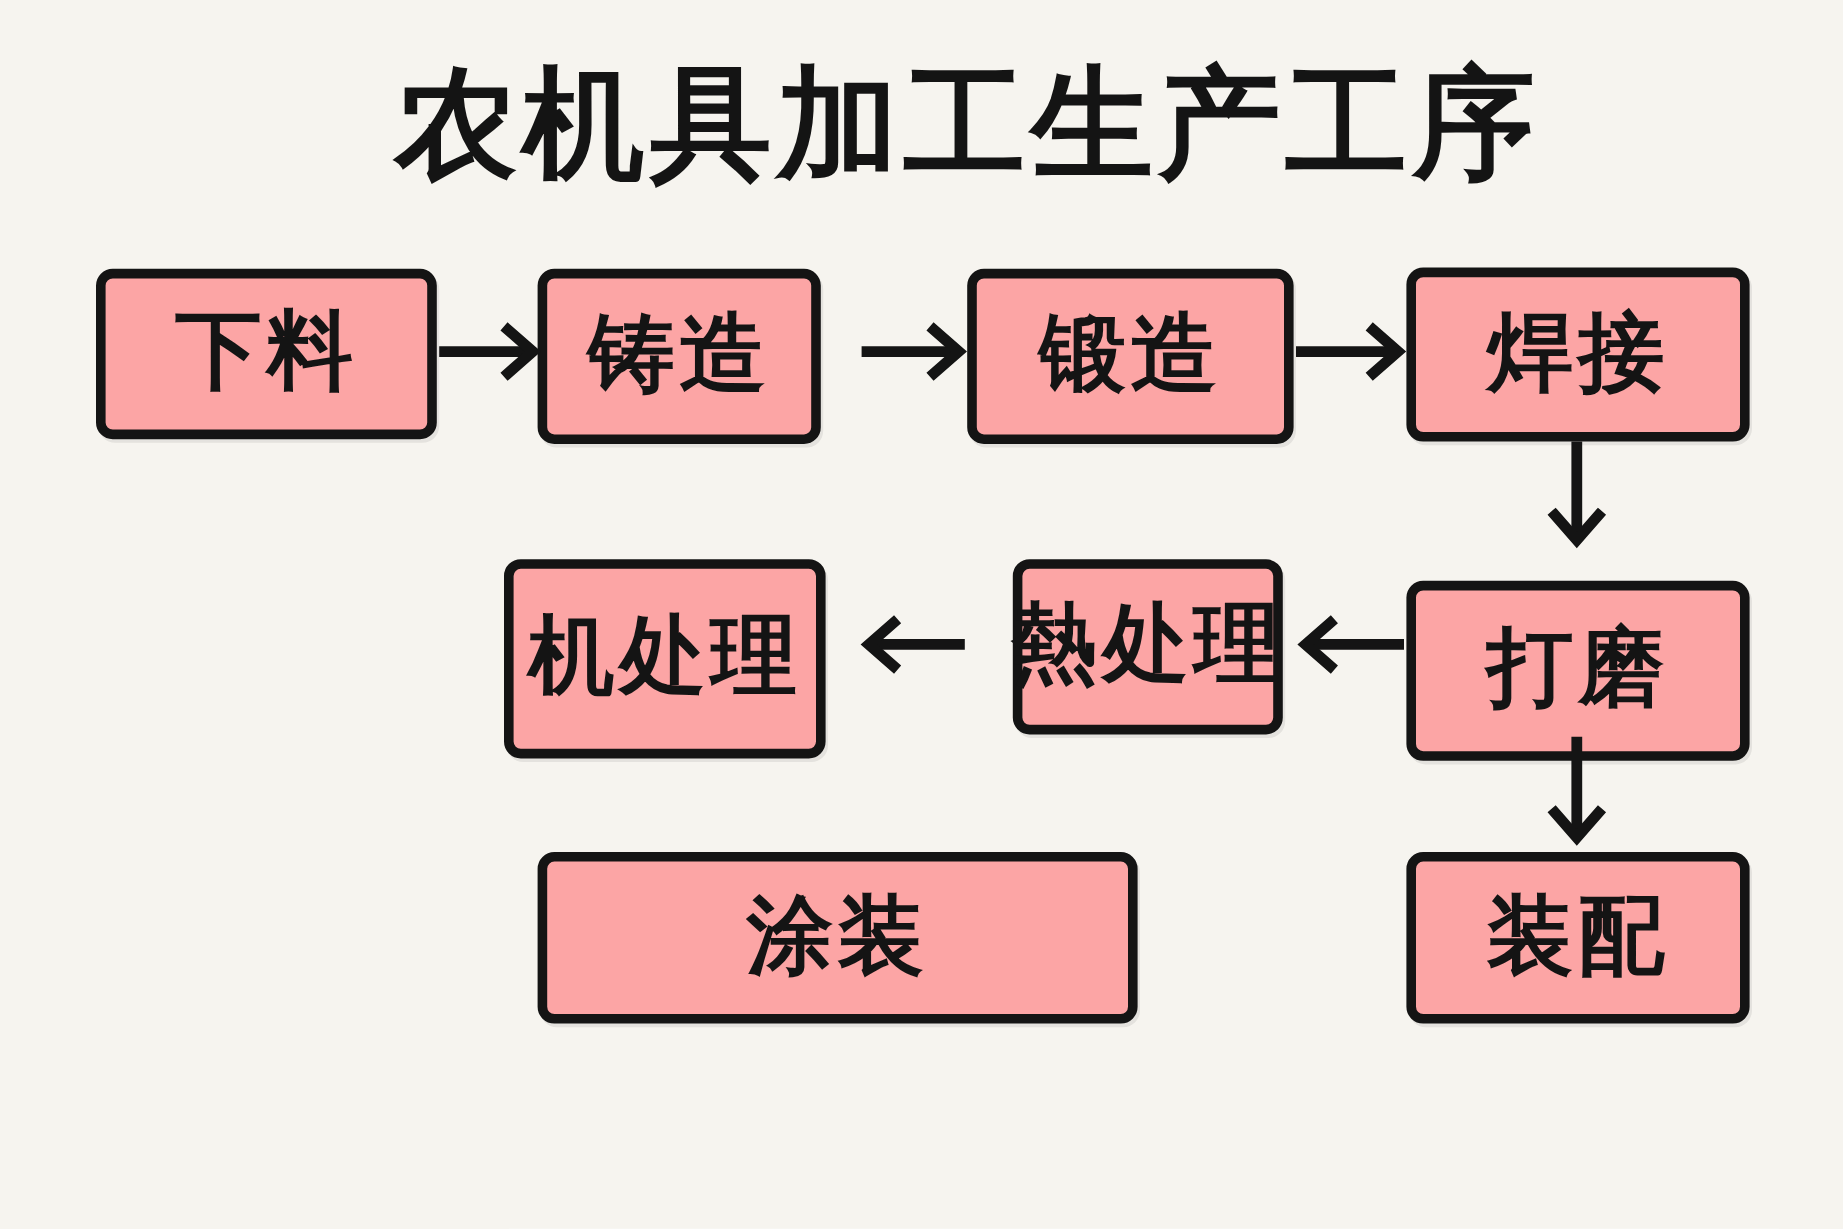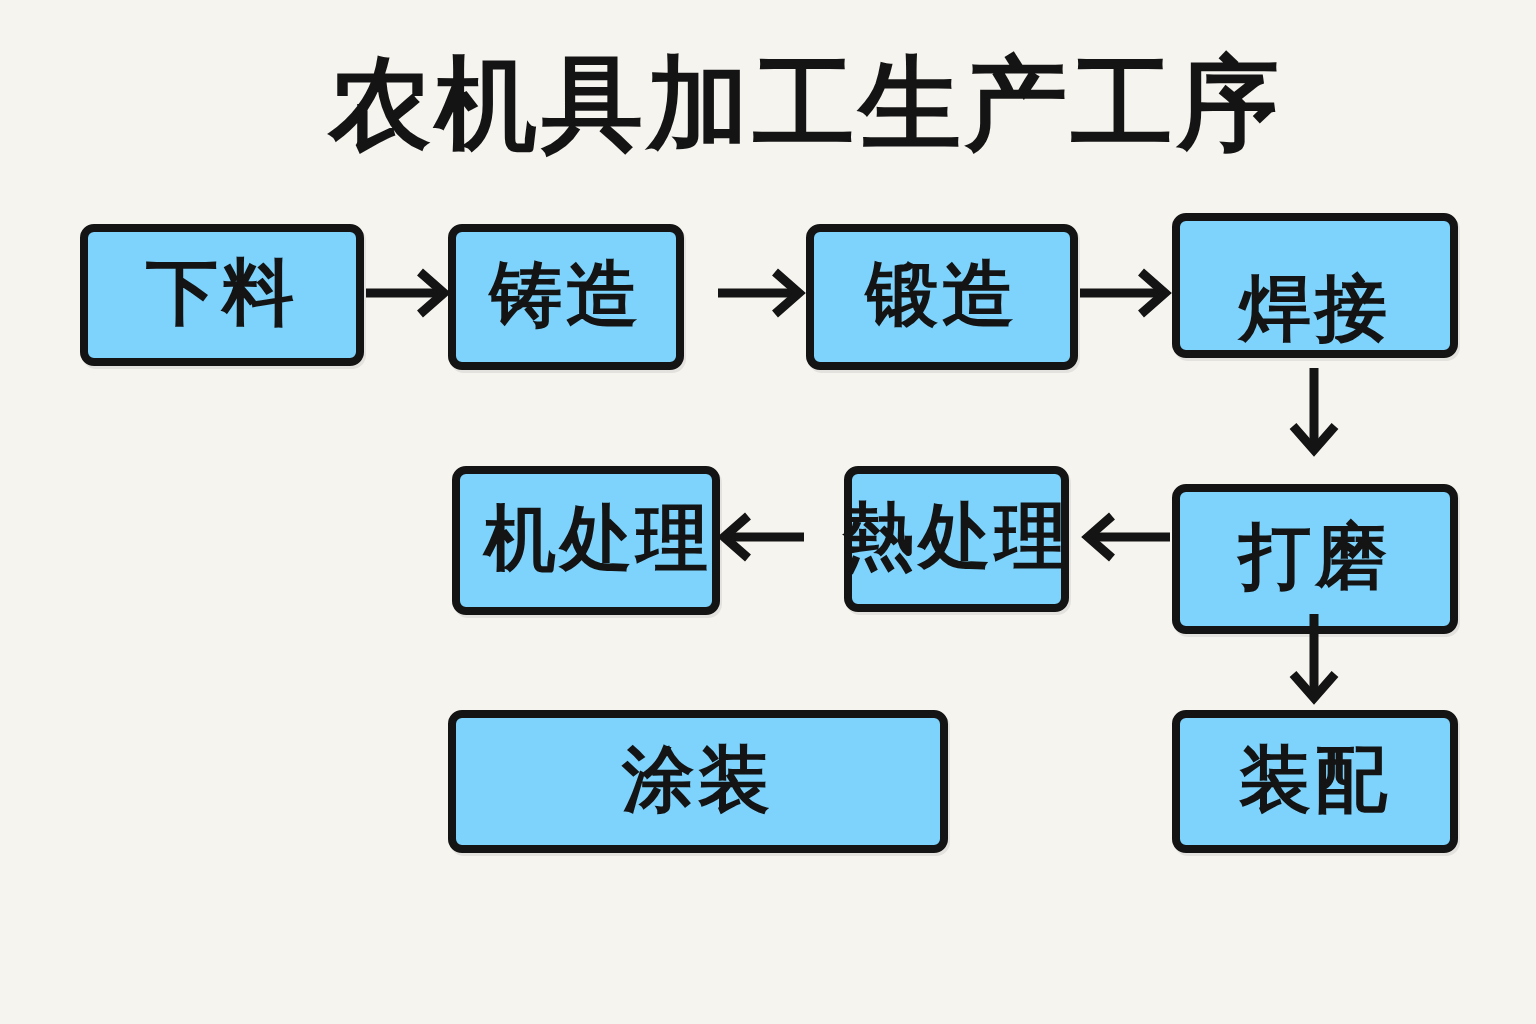--- a/index.html
+++ b/index.html
@@ -26,43 +26,43 @@
     line-height: 1.1;
     font-weight: 900;
     color: #141414;
     letter-spacing: 4px;
     white-space: nowrap;
     padding-left: 38px;
   }
   .node {
     position: absolute;
     box-sizing: border-box;
-    background: #7dd3fc;
+    background: #fca5a5;
     border: 8px solid #141414;
     border-radius: 14px;
     display: flex;
     align-items: center;
     justify-content: center;
     box-shadow: 2px 3px 0 rgba(20,20,20,0.08);
   }
   .node .label {
     font-weight: 900;
     font-size: 72px;
     color: #141414;
     letter-spacing: 4px;
     white-space: nowrap;
     line-height: 1;
     padding-bottom: 6px;
   }
   
   .n-xialiao   { left: 80px;   top: 224px; width: 284px; height: 142px; }
   .n-zhuzao    { left: 448px;  top: 224px; width: 236px; height: 146px; }
   .n-duanzao   { left: 806px;  top: 224px; width: 272px; height: 146px; }
-  .n-hanjie    { left: 1172px; top: 213px; width: 286px; height: 145px; align-items: flex-end; }
-  .n-jichuli   { left: 452px;  top: 466px; width: 268px; height: 149px; justify-content: flex-end; }
+  .n-hanjie    { left: 1172px; top: 223px; width: 286px; height: 145px; }
+  .n-jichuli   { left: 420px;  top: 466px; width: 268px; height: 166px; }
   .n-rechuli   { left: 844px;  top: 466px; width: 225px; height: 146px; }
   .n-damo      { left: 1172px; top: 484px; width: 286px; height: 150px; }
   .n-tuzhuang  { left: 448px;  top: 710px; width: 500px; height: 143px; }
   .n-zhuangpei { left: 1172px; top: 710px; width: 286px; height: 143px; }
 
   .connector-layer {
     position: absolute;
     left: 0;
     top: 0;
     width: 1536px;

